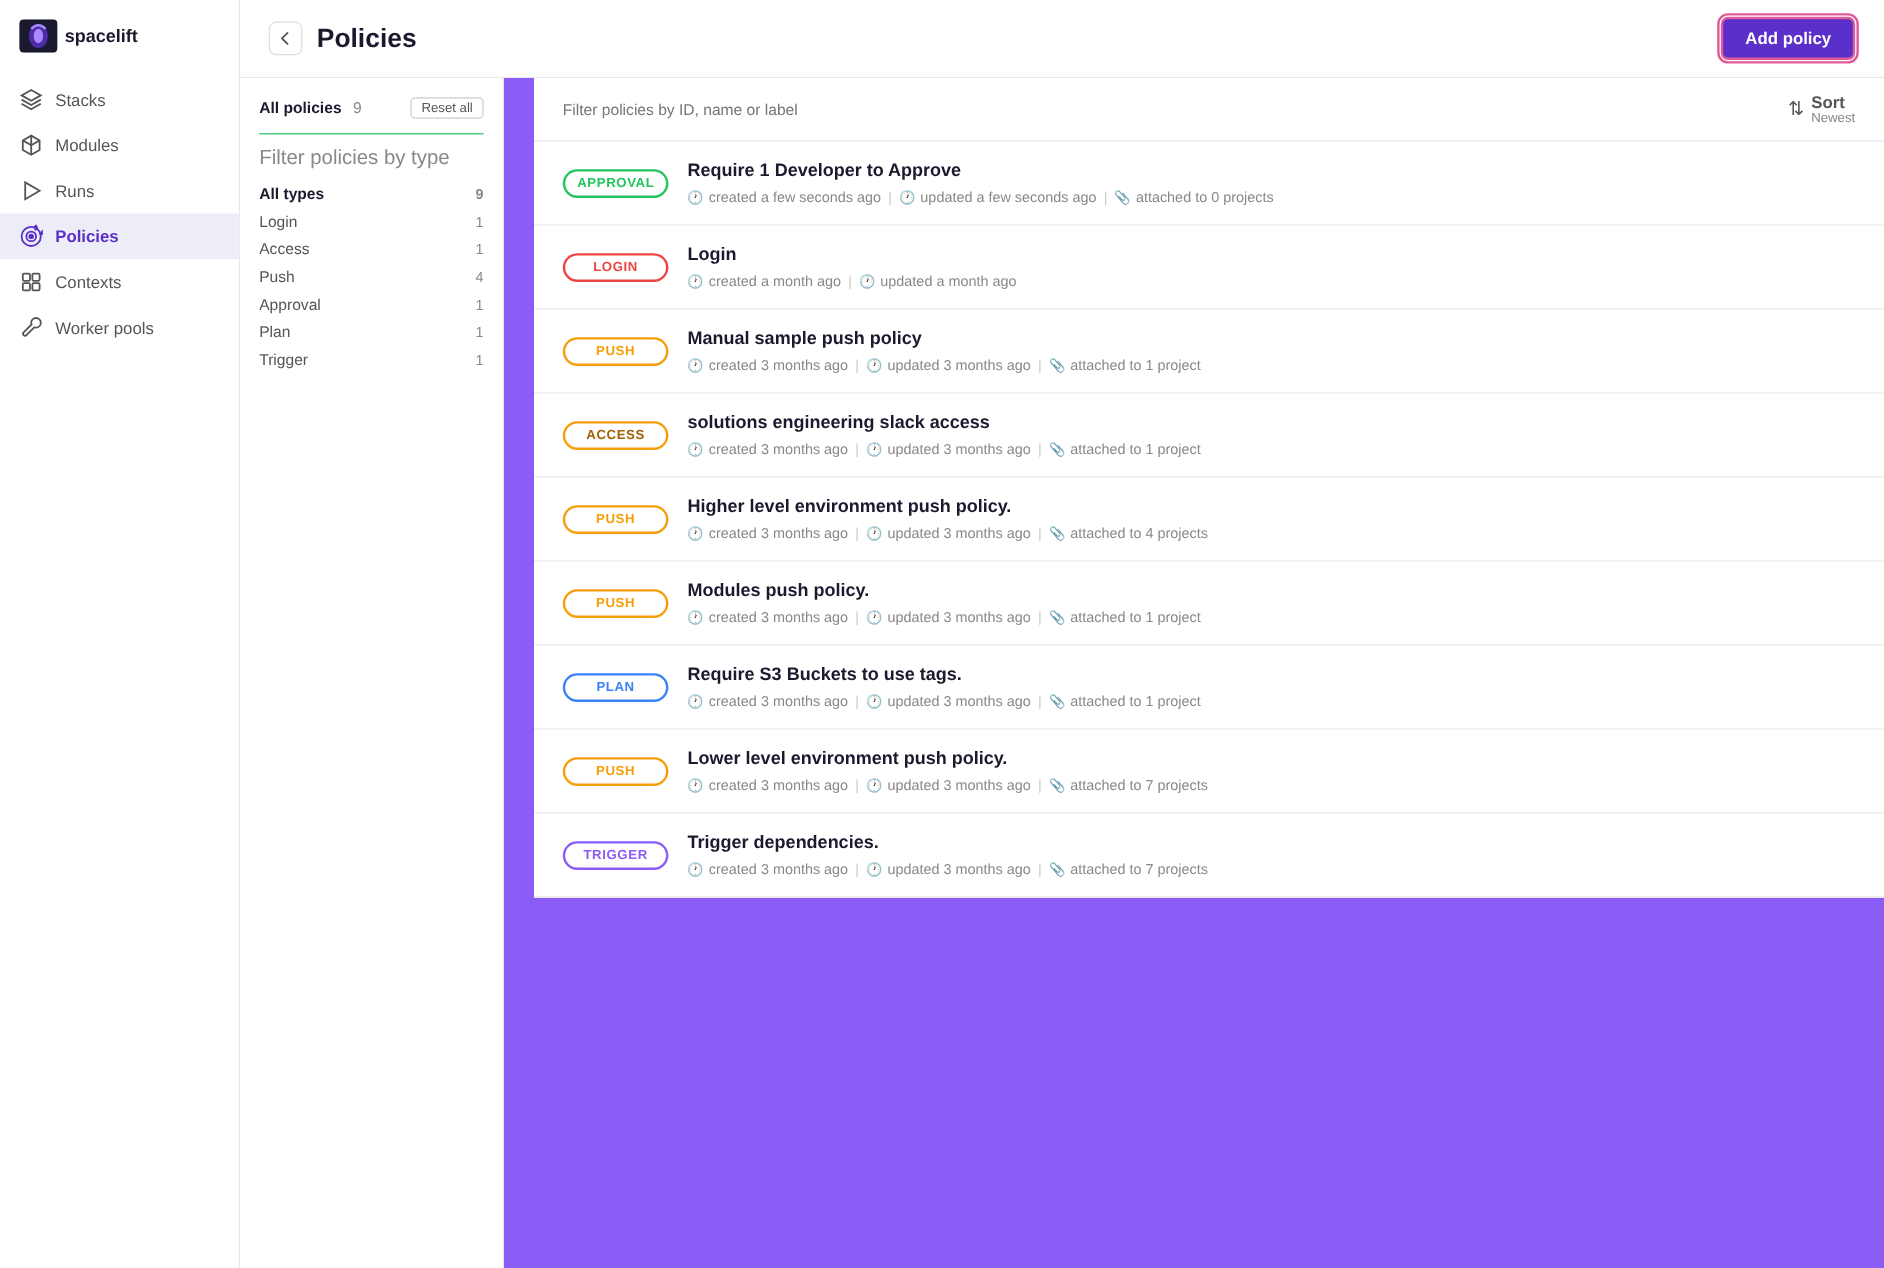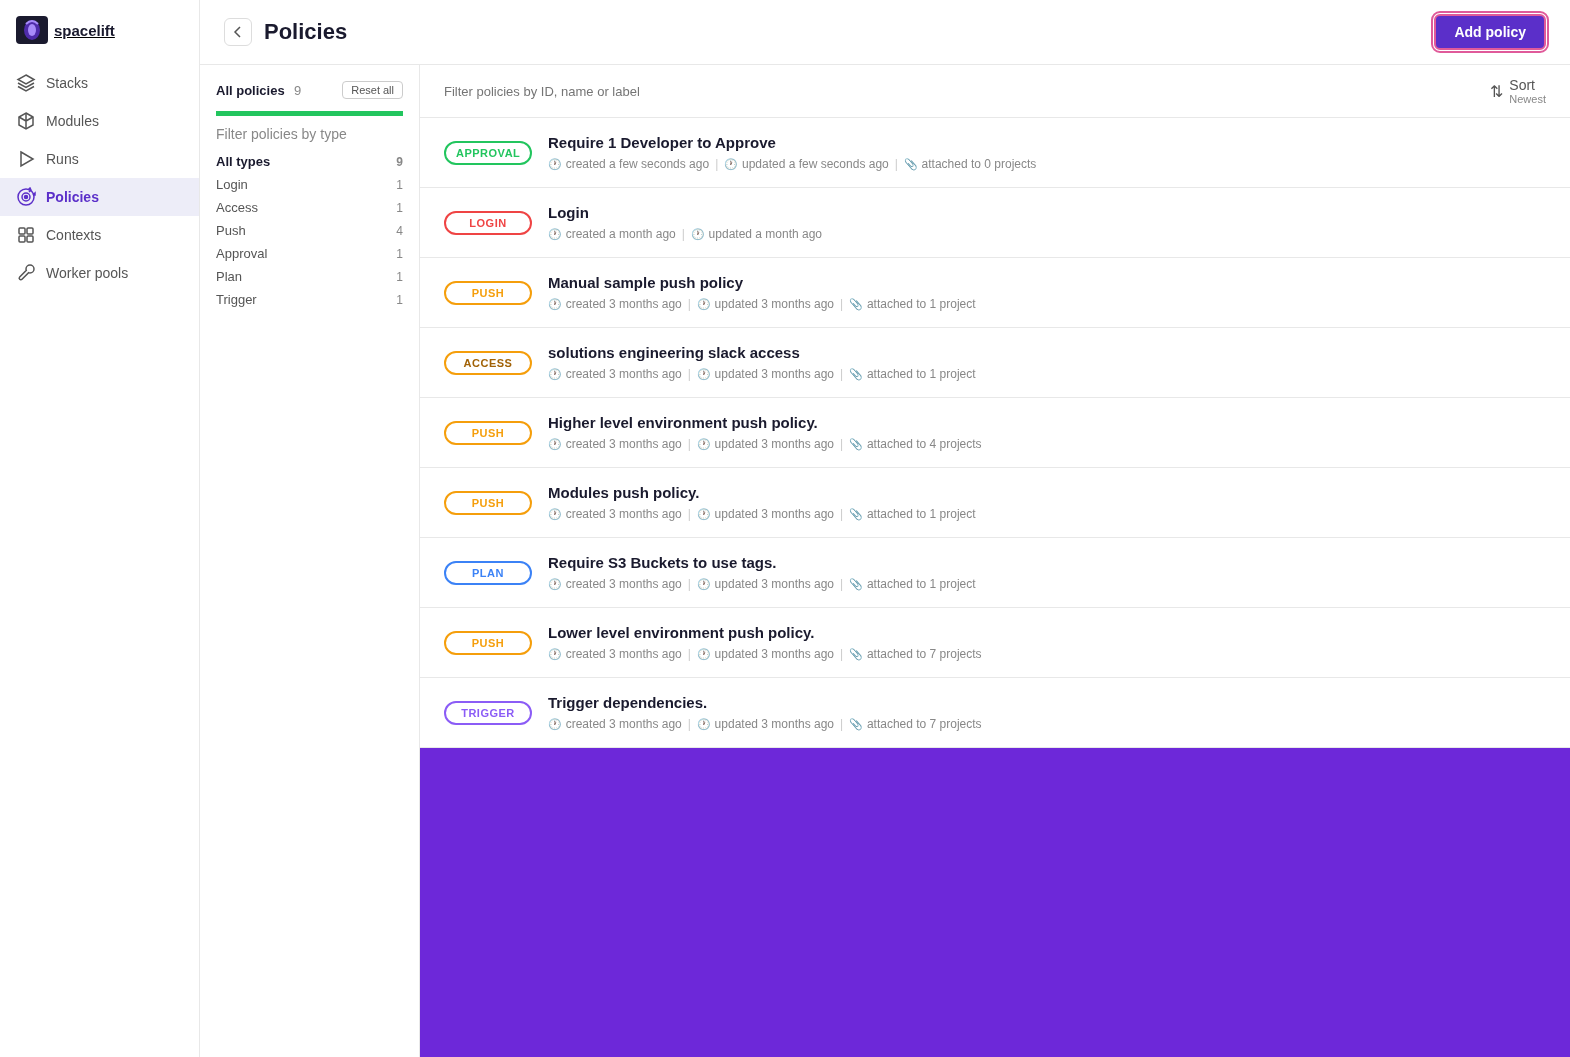--- a/index.html
+++ b/index.html
@@ -9,21 +9,21 @@
     .sidebar {
       width: 200px;
       background: #fff;
       border-right: 1px solid #e8e8e8;
       display: flex;
       flex-direction: column;
       padding: 16px 0;
       flex-shrink: 0;
     }
     .logo {
-      display: flex; align-items: center; padding: 0 16px 20px; text-decoration: underline;
+      display: flex; align-items: center; padding: 0 16px 20px;
     }
     .logo-text { font-size: 15px; font-weight: 700; color: #1a1a2e; }
     .logo-icon { width: 32px; height: 28px; margin-right: 6px; }
     .nav-item {
       display: flex; align-items: center; padding: 9px 16px; cursor: pointer;
       color: #555; font-size: 14px; border-radius: 0; transition: background 0.15s;
     }
     .nav-item.active { background: #ededf8; color: #5b2fc9; font-weight: 600; }
     .nav-icon { width: 20px; height: 20px; margin-right: 10px; flex-shrink: 0; }
     .nav-label { font-size: 14px; }
@@ -53,36 +53,36 @@
     }
     .page-title { font-size: 22px; font-weight: 700; color: #1a1a2e; }
     .add-policy-btn {
       background: #5b2fc9; color: #fff; border: 2px solid #e05a9a;
       padding: 8px 18px; border-radius: 6px; font-size: 14px; font-weight: 600;
       cursor: pointer; outline: 2px solid #e05a9a; outline-offset: 1px;
     }
 
     
     .content {
-      flex: 1; display: flex; overflow: hidden; background: #6d28d9;
+      flex: 1; display: flex; overflow: hidden; background: #8b5cf6; gap: 25px;
     }
 
     
     .filter-panel {
       width: 220px; background: #fff; border-right: 1px solid #e8e8e8;
       padding: 16px; flex-shrink: 0; overflow-y: auto;
     }
     .filter-header-row {
       display: flex; align-items: center; justify-content: space-between; margin-bottom: 12px;
     }
     .reset-btn {
       font-size: 11px; border: 1px solid #ccc; border-radius: 4px;
       padding: 2px 8px; background: #fff; color: #555; cursor: pointer;
     }
-    .filter-by-type-label { font-size: 14px; color: #888; margin-bottom: 8px; border-top: 5px solid #22c55e; padding-top: 10px; }
+    .filter-by-type-label { font-size: 17px; color: #888; margin-bottom: 8px; border-top: 1px solid #22c55e; padding-top: 10px; }
     .filter-item {
       display: flex; align-items: center; justify-content: space-between;
       padding: 4px 0; cursor: pointer; font-size: 13px; color: #555; text-align: center;
     }
     .filter-item.active { color: #1a1a2e; font-weight: 600; }
     .filter-item-name { }
     .filter-item-count { color: #888; font-size: 12px; }
 
     
     .policies-area {
@@ -93,21 +93,21 @@
       display: flex; align-items: center; justify-content: center;
       border-bottom: 1px solid #e8e8e8;
     }
     .search-input {
       flex: 1; border: none; outline: none; font-size: 13px; color: #555;
       background: transparent;
     }
     .sort-control {
       display: flex; align-items: center; gap: 6px; cursor: pointer; color: #555;
     }
-    .sort-label { font-size: 14px; font-weight: 400; }
+    .sort-label { font-size: 14px; font-weight: 700; }
     .sort-sub { font-size: 11px; color: #888; text-align: right; }
     .sort-icon { font-size: 16px; color: #555; }
 
     
     .policy-list { background: #f5f5f7; }
     .policy-item {
       background: #fff; border-bottom: 1px solid #e8e8e8;
       padding: 16px 24px; display: flex; align-items: center; gap: 16px;
       cursor: pointer; transition: background 0.1s;
     }

